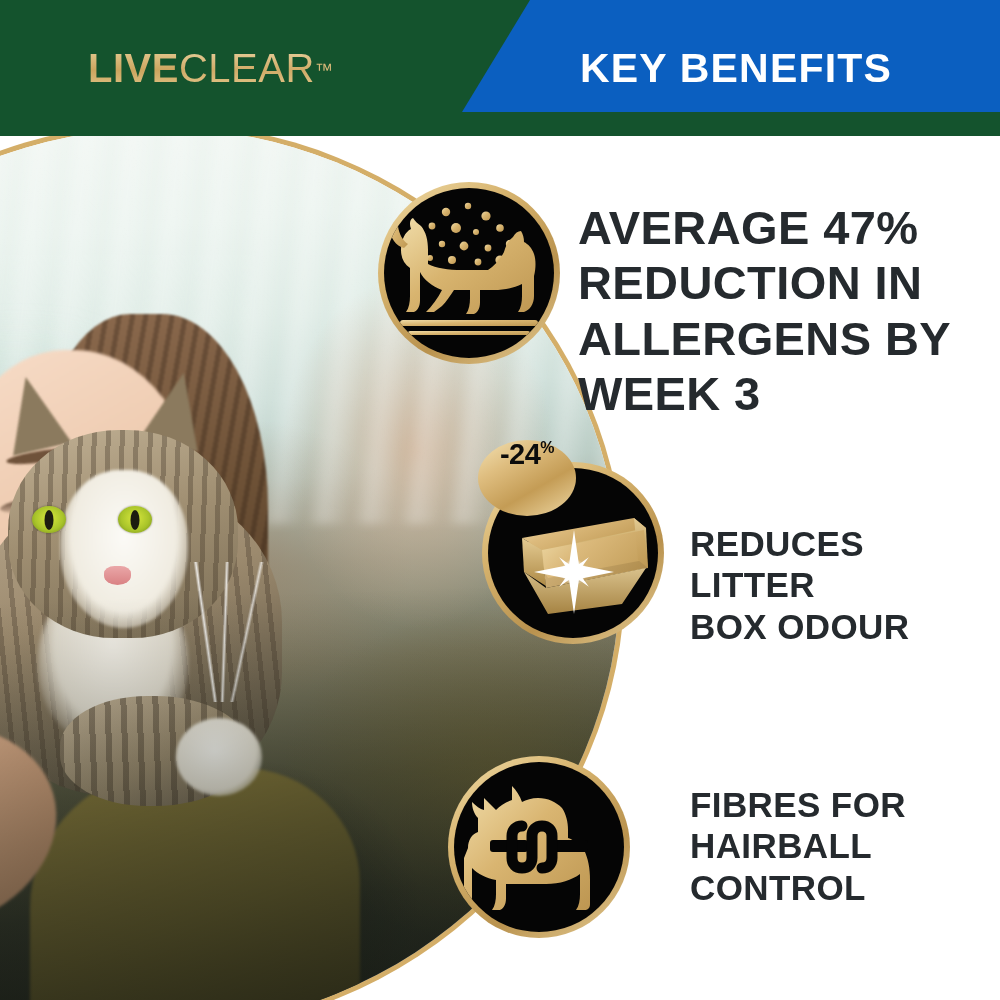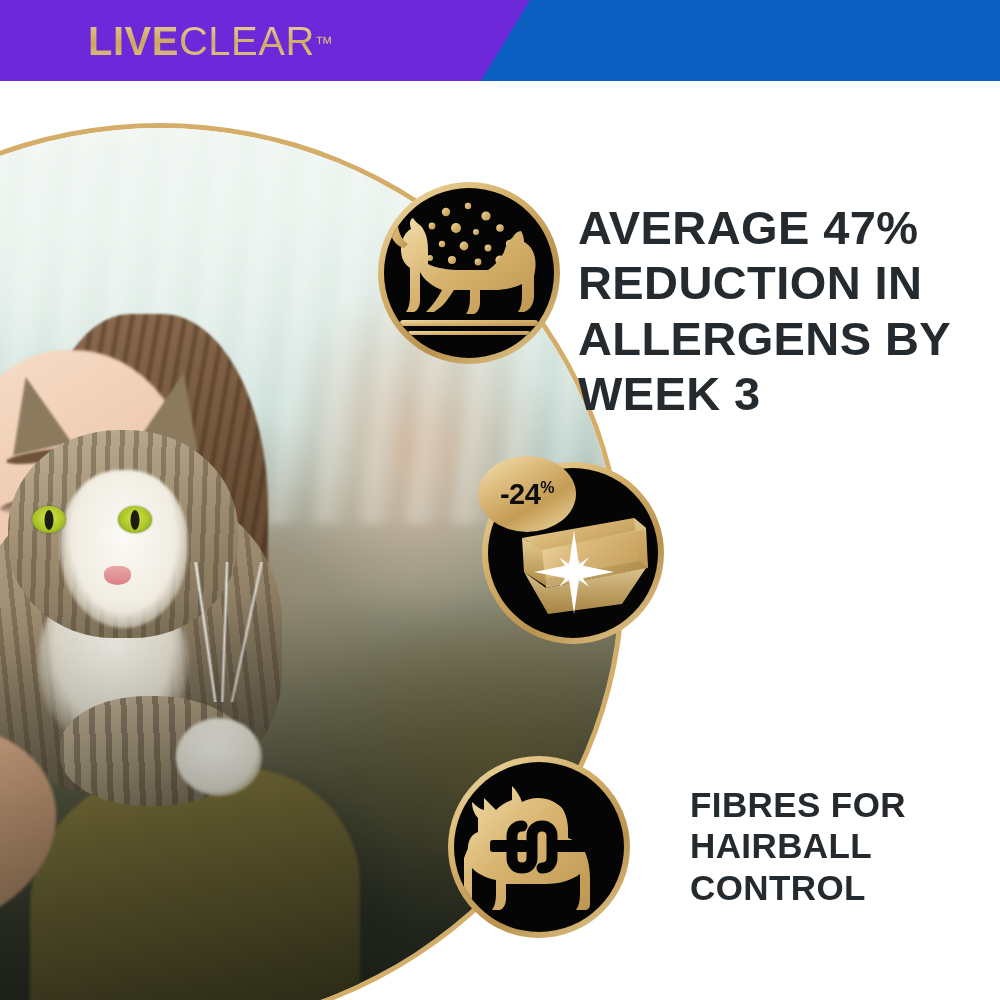--- a/index.html
+++ b/index.html
@@ -18,22 +18,22 @@
     height: 1000px;
     background: #ffffff;
     overflow: hidden;
   }
 
   
   .header {
     position: absolute;
     left: 0; top: 0;
     width: 1000px;
-    height: 81px;
-    background: #6d28d9;
+    height: 136px;
+    background: #14532d;
     overflow: hidden;
   }
   .header-blue {
     position: absolute;
     left: 0; top: 0;
     width: 1000px;
     height: 112px;
     background: #0B5FC0;
     
     clip-path: polygon(530px 0, 1000px 0, 1000px 112px, 462px 112px);
@@ -323,26 +323,25 @@
   }
   #badge-allergen { left: 378px; top: 182px; width: 182px; height: 182px; }
   #badge-odour    { left: 482px; top: 462px; width: 182px; height: 182px; }
   #badge-hairball { left: 448px; top: 756px; width: 182px; height: 182px; }
 
   .badge-svg { display: block; width: 100%; height: 100%; }
 
   
   .pct-badge {
     position: absolute;
-    left: 478px; top: 456px;
+    left: 478px; top: 440px;
     width: 98px; height: 76px;
     border-radius: 50%;
     background: linear-gradient(150deg, #F3E2B4 0%, #DFBE80 30%, #C49C55 62%, #EFD9A5 100%);
     display: flex;
-    align-items: center;
     justify-content: center;
     z-index: 4;
   }
   .pct-text {
     font-size: 29px;
     font-weight: 700;
     color: #0C0C0C;
     letter-spacing: -0.5px;
     line-height: 1;
   }
@@ -400,20 +399,21 @@
       <div class="cat-paw-white"></div>
     </div>
 
     <div class="woman-hand"></div>
     <div class="photo-shade"></div>
   </div>
 
   <div class="header">
     <div class="header-blue"></div>
     <div class="brand-logo"><span class="brand-live">LIVE</span><span class="brand-clear">CLEAR</span><span class="brand-tm">™</span></div>
+    <div class="header-title">KEY BENEFITS</div>
   </div>
 
   <div class="badge" id="badge-allergen">
     <div class="badge-inner">
       <svg class="badge-svg" viewBox="0 0 170 170">
         <defs>
           <linearGradient id="gGold1" x1="0" y1="0" x2="1" y2="1">
             <stop offset="0%" stop-color="#F0DCA8"></stop>
             <stop offset="45%" stop-color="#D8B46F"></stop>
             <stop offset="100%" stop-color="#BE9752"></stop>
@@ -509,20 +509,22 @@
           <circle r="13" fill="url(#gSpark)"></circle>
           <path d="M0 -42 L5 -7 L40 0 L5 7 L0 42 L-5 7 L-40 0 L-5 -7 Z" fill="#ffffff"></path>
           <path d="M0 -21 L3 -3 L21 0 L3 3 L0 21 L-3 3 L-21 0 L-3 -3 Z" fill="#ffffff" transform="rotate(45)"></path>
         </g>
       </svg>
     </div>
   </div>
   <div class="pct-badge">
     <span class="pct-text"><span>-24</span><sup>%</sup></span>
   </div>
+  <div class="benefit-text" id="text-odour">REDUCES LITTER
+BOX ODOUR</div>
 
   <div class="badge" id="badge-hairball">
     <div class="badge-inner">
       <svg class="badge-svg" viewBox="0 0 170 170">
         <defs>
           <linearGradient id="gGold3" x1="0" y1="0" x2="1" y2="1">
             <stop offset="0%" stop-color="#F1DDAA"></stop>
             <stop offset="45%" stop-color="#D9B571"></stop>
             <stop offset="100%" stop-color="#BD9651"></stop>
           </linearGradient>

